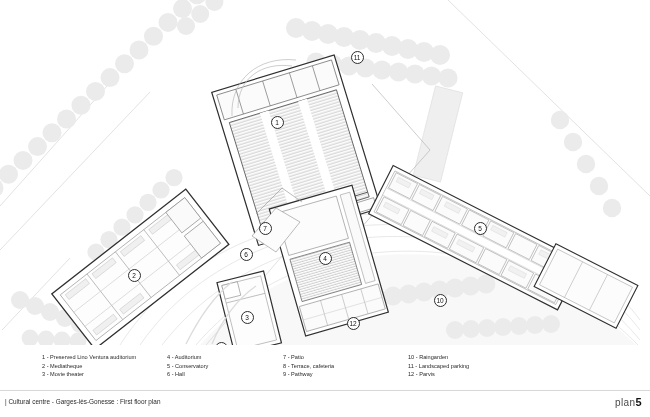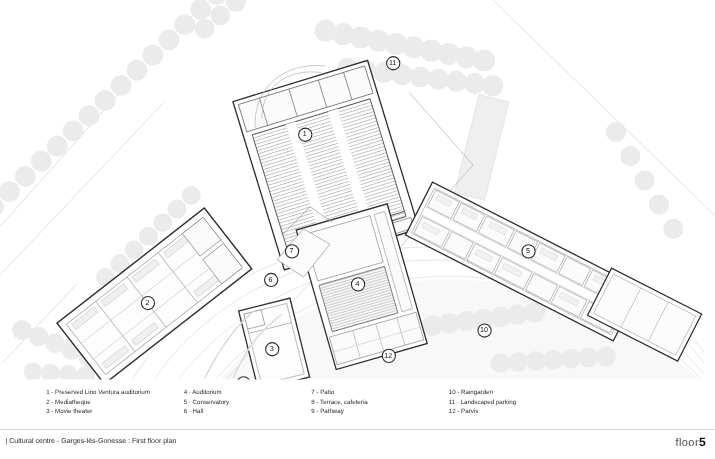--- a/index.html
+++ b/index.html
@@ -317,16 +317,16 @@
     <div class="lg-col" id="col4">
       <div>10 - Raingarden</div>
       <div>11 - Landscaped parking</div>
       <div>12 - Parvis</div>
     </div>
 
   </div>
 
   <div id="footer">
     <div id="caption">| Cultural centre - Garges-lès-Gonesse : First floor plan</div>
-    <div id="logo"><span>floor</span><b>5</b></div>
+    <div id="logo"><span>plan</span><b>5</b></div>
   </div>
 
 </div>
 
 </body></html>

